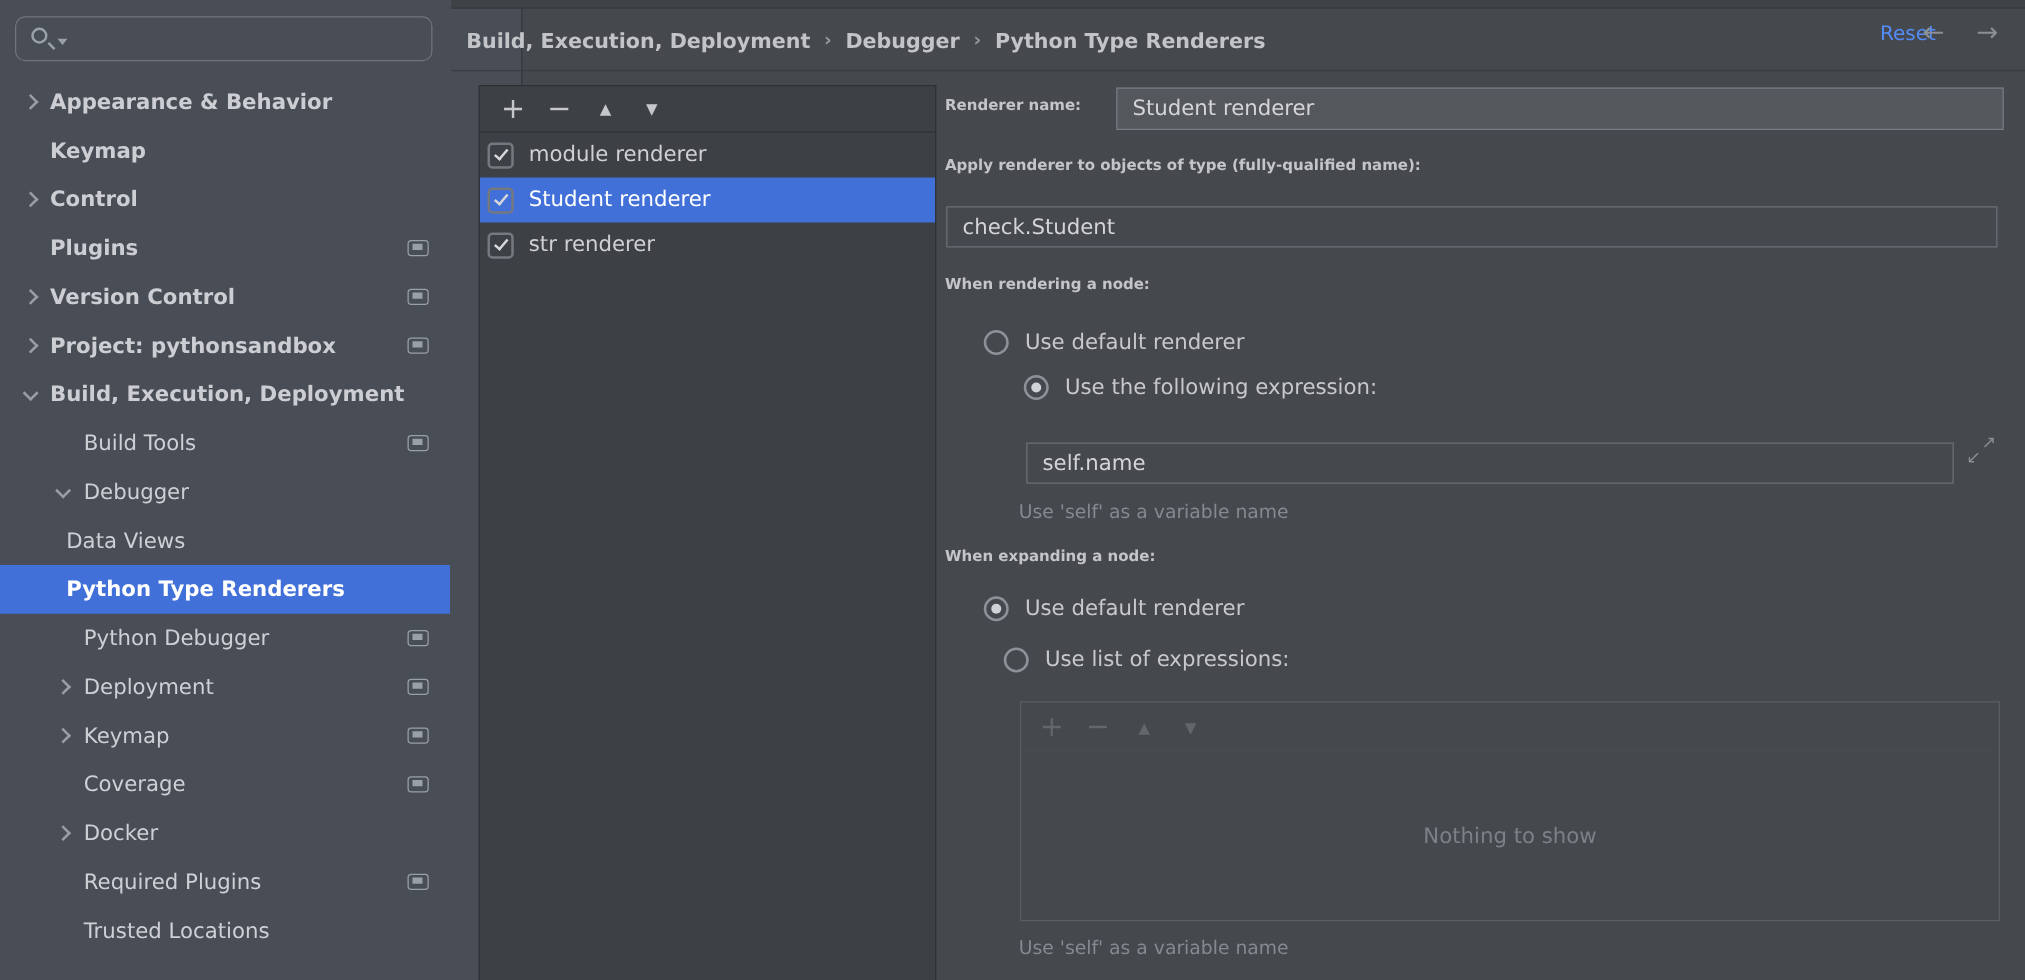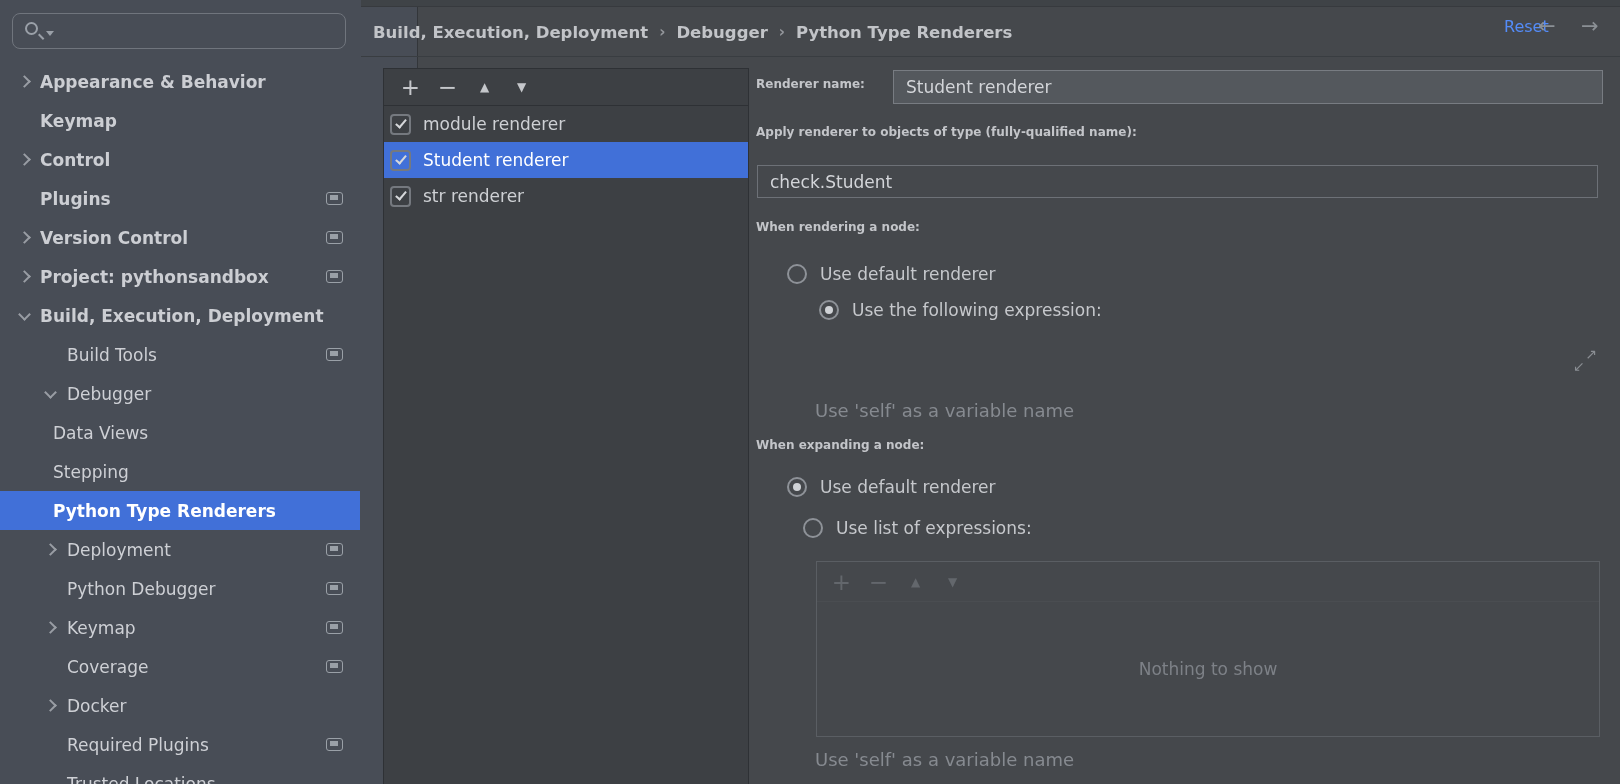--- a/index.html
+++ b/index.html
@@ -59,21 +59,21 @@
   .tb-btn.sign { font-size:23px; }
   .tb-btn.tri  { font-size:12px; }
   .list-row { height:36px; display:flex; align-items:center; padding-left:6px; gap:12px; color:#ced0d4; cursor:pointer; }
   .list-row.selected { background:#4170d8; color:#ffffff; }
   .checkbox { flex:0 0 auto; width:21px; height:21px; border:2px solid #75797f; border-radius:4px;
     display:flex; align-items:center; justify-content:center; cursor:pointer; }
   .check-glyph { width:6px; height:11px; margin-top:-3px;
     border-right:2.5px solid #d6d8db; border-bottom:2.5px solid #d6d8db; transform:rotate(40deg); }
   
   .form-label { position:absolute; color:#c3c5c9; font-size:12px; white-space:nowrap;font-weight:bold; }
-  .hint { position:absolute; color:#868a90; font-size:18px; white-space:nowrap; }
+  .hint { position:absolute; color:#868a90; font-size:15px; white-space:nowrap; }
   .input { position:absolute; background:transparent; border:1px solid #6d7177; color:#d3d5d9;
     font-family:inherit; font-size:17px; padding:0 12px; outline:none; }
   .input.lit { background:#54585d; border-color:#787c82; }
   .radio-row { position:absolute; display:flex; align-items:flex-end; gap:13px; cursor:pointer; }
   .radio { width:20px; height:20px; border-radius:50%; border:2px solid #8e9298;
     display:flex; align-items:center; justify-content:center; }
   .radio-dot { width:8px; height:8px; border-radius:50%; background:#cfd2d6; display:none; }
   .radio-row.selected .radio-dot { display:block; }
   .radio-label { color:#c6c8cc; }
   .expand-btn { position:absolute; left:1572px; top:347px; width:26px; height:26px; cursor:pointer; }
@@ -133,33 +133,30 @@
         <span>Build Tools</span>
         <span class="screen-icon"></span>
       </div>
       <div class="nav-row lvl1">
         <span class="chev down"></span>
         <span>Debugger</span>
       </div>
       <div class="nav-row lvl2">
         <span>Data Views</span>
       </div>
-      <div class="nav-row lvl2">
-        <span>Stepping</span>
-      </div>
       <div class="nav-row lvl2 selected">
         <span>Python Type Renderers</span>
       </div>
       <div class="nav-row lvl1">
+        <span>Python Debugger</span>
+        <span class="screen-icon"></span>
+      </div>
+      <div class="nav-row lvl1">
         <span class="chev right"></span>
         <span>Deployment</span>
-        <span class="screen-icon"></span>
-      </div>
-      <div class="nav-row lvl1">
-        <span>Python Debugger</span>
         <span class="screen-icon"></span>
       </div>
       <div class="nav-row lvl1">
         <span class="chev right"></span>
         <span>Keymap</span>
         <span class="screen-icon"></span>
       </div>
       <div class="nav-row lvl1">
         <span>Coverage</span>
         <span class="screen-icon"></span>
@@ -230,20 +227,21 @@
     <span class="radio"></span>
     <span class="radio-label">Use default renderer</span>
   </div>
   <div class="radio-row selected" style="left:787px; top:300px;margin-left:32px;">
     <span class="radio">
         <span class="radio-dot"></span>
       </span>
     <span class="radio-label">Use the following expression:</span>
   </div>
 
+  <input class="input" style="left: 821px; top: 354px; width: 742px; height: 33px;" value="self.name">
   <span class="expand-btn">
     <span class="expand-ne">↗</span>
     <span class="expand-sw">↙</span>
   </span>
   <span class="hint" style="left:815px; top:400px;">Use 'self' as a variable name</span>
 
   <span class="form-label" style="left:756px; top:438px;">When expanding a node:</span>
 
   <div class="radio-row selected" style="left:787px; top:477px;">
     <span class="radio">

